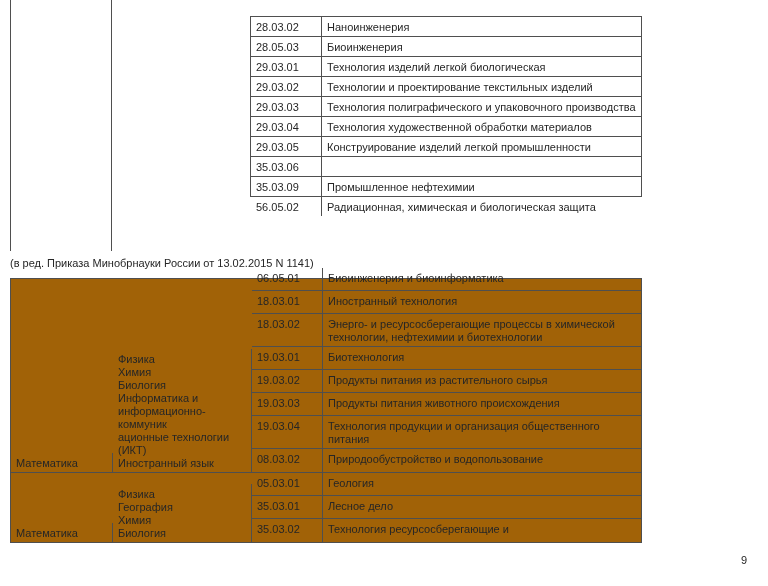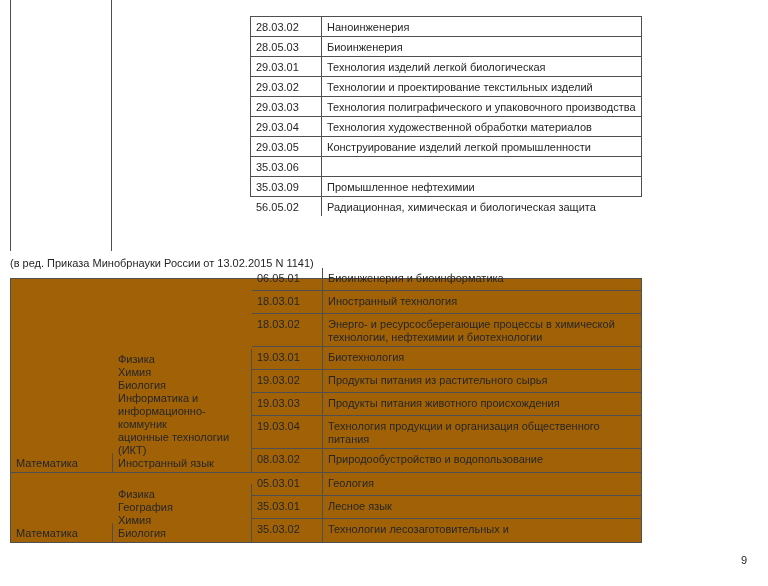--- a/index.html
+++ b/index.html
@@ -214,24 +214,24 @@
 География
 Химия
 Биология</div>
     <div class="rows">
         <div class="trow">
           <div class="code-cell">05.03.01</div>
           <div class="name-cell">Геология</div>
         </div>
         <div class="trow">
           <div class="code-cell">35.03.01</div>
-          <div class="name-cell">Лесное язык</div>
+          <div class="name-cell">Лесное дело</div>
         </div>
         <div class="trow">
           <div class="code-cell">35.03.02</div>
-          <div class="name-cell">Технологии лесозаготовительных и</div>
+          <div class="name-cell">Технология ресурсосберегающие и</div>
         </div>
       </div>
   </div>
 
   <div class="page-number">9</div>
 
 </div>
 
 </body></html>

